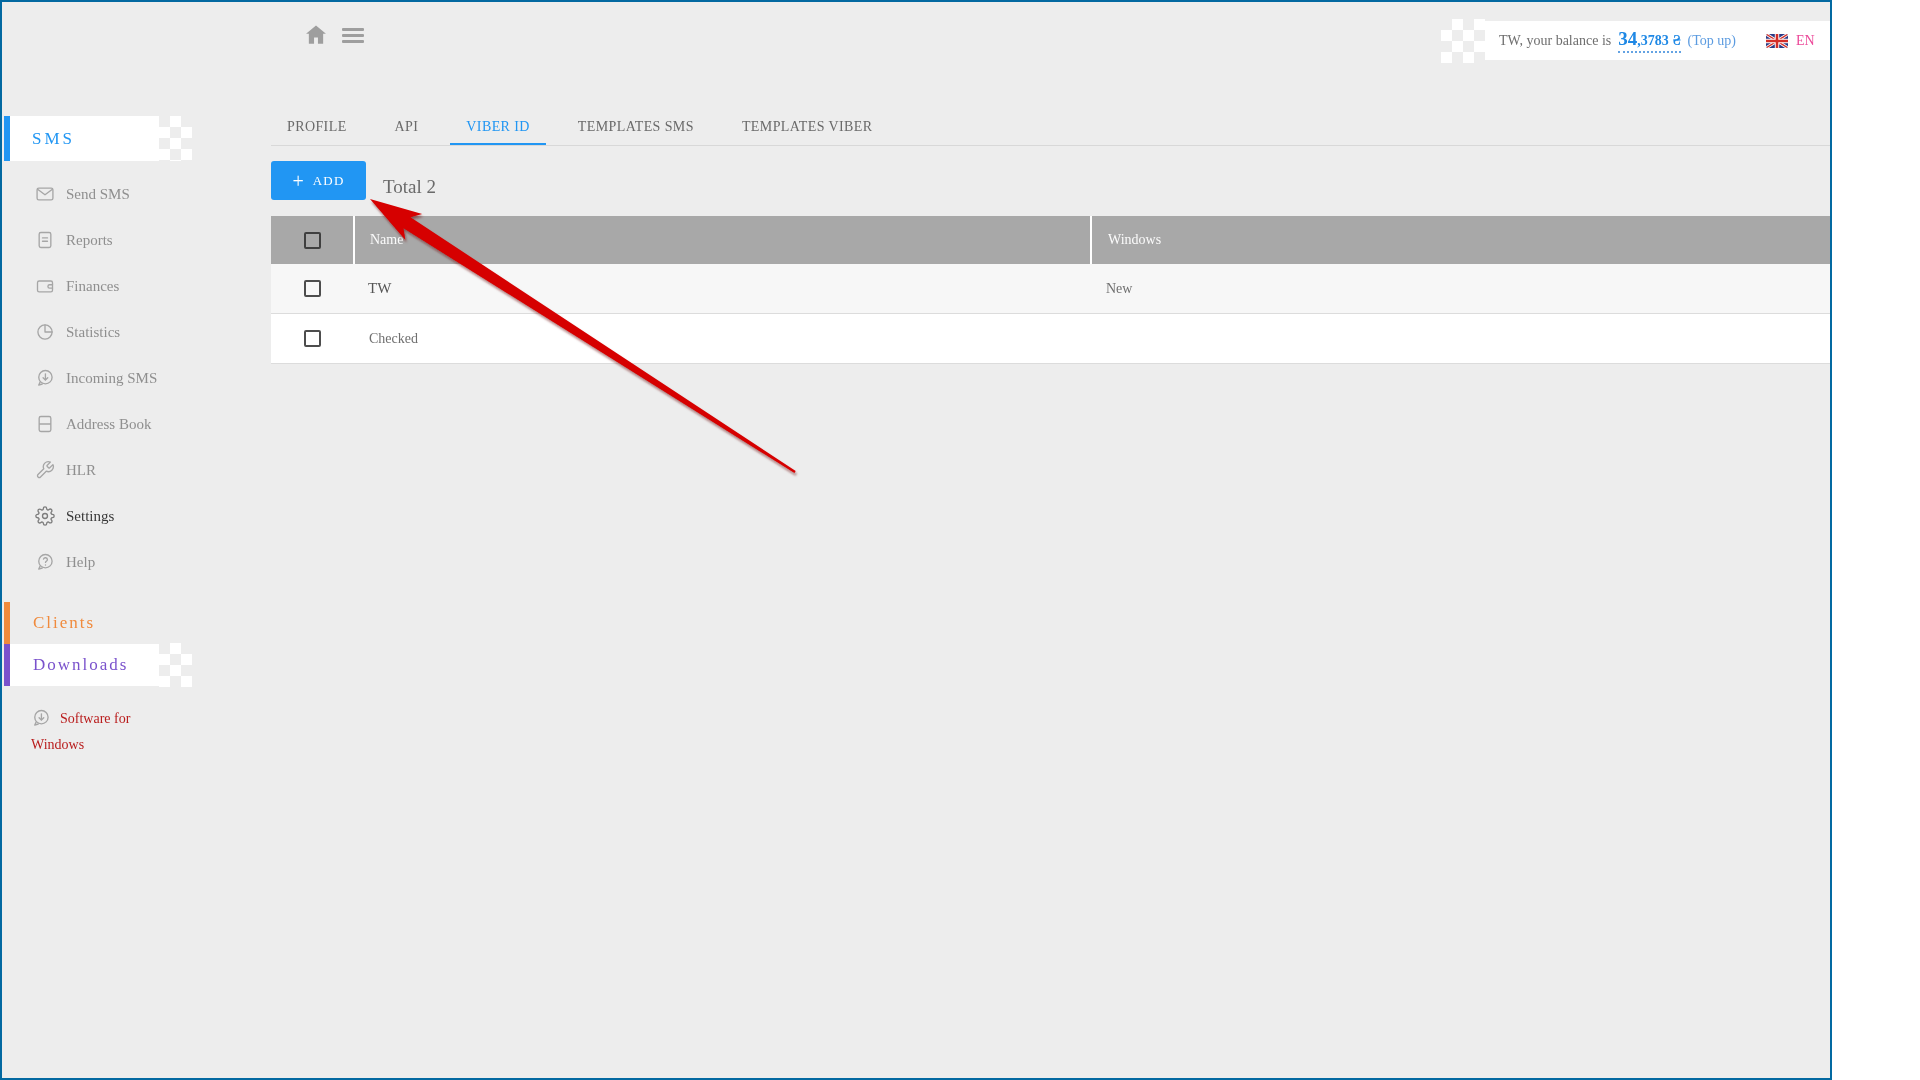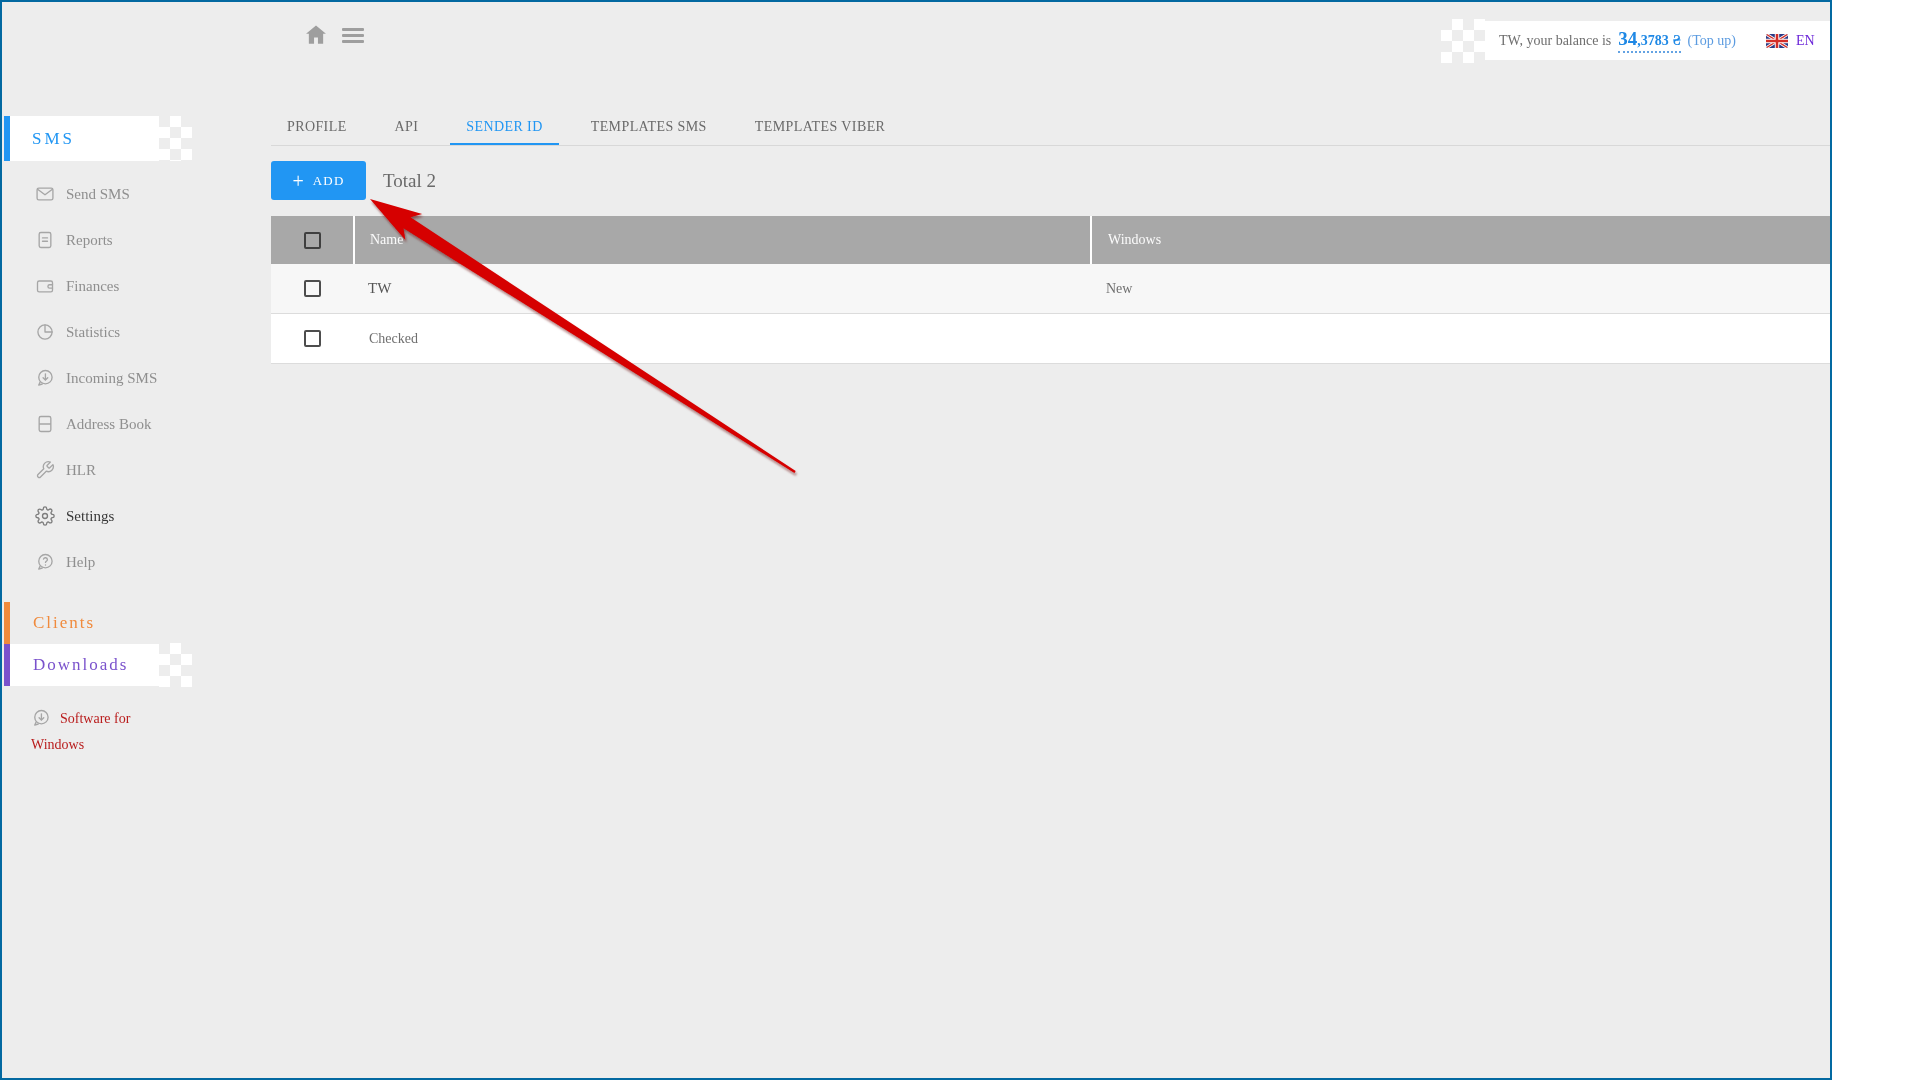--- a/index.html
+++ b/index.html
@@ -17,21 +17,21 @@
     display:flex;align-items:center;padding-left:14px;box-sizing:border-box;
   }
   .balance-label{font-size:14px;color:#6e6e6e;white-space:nowrap;}
   .balance-num{margin-left:7px;color:#1e88e5;border-bottom:2px dotted #64a3e3;padding-bottom:1px;white-space:nowrap;cursor:pointer;}
   .balance-int{font-size:19px;font-weight:bold;}
   .balance-frac{font-size:14px;font-weight:bold;}
   .balance-cur{font-size:14px;font-weight:bold;}
   .topup{margin-left:7px;font-size:14px;color:#5b9be0;white-space:nowrap;cursor:pointer;}
   .lang{display:flex;align-items:center;margin-left:30px;cursor:pointer;}
   .lang-flag{width:22px;height:14px;border-radius:2px;overflow:hidden;display:block;}
-  .lang-code{margin-left:8px;font-size:14px;color:#6d28d9;}
+  .lang-code{margin-left:8px;font-size:14px;color:#ec4899;}
   .power-btn{margin-left:auto;margin-right:30px;width:27px;height:27px;cursor:pointer;}
   
   .decor{
     position:absolute;
     background-image:repeating-conic-gradient(#ffffff 0 25%, transparent 0 50%);
     background-size:22px 22px;pointer-events:none;
   }
   .decor-balance{left:1439px;top:17px;width:44px;height:44px;}
   .decor-sms{left:157px;top:114px;width:33px;height:45px;}
   .decor-downloads{left:157px;top:641px;width:33px;height:44px;}
@@ -54,21 +54,21 @@
   .tab{padding:0 16px;line-height:34px;font-size:14px;letter-spacing:.4px;color:#6a6a6a;cursor:pointer;white-space:nowrap;}
   .tab.active{color:#2196f3;box-shadow:inset 0 -3px 0 #2196f3;}
   .tabs-rule{position:absolute;left:269px;top:143px;width:1635px;height:1px;background:#d8d8d8;}
   
   .add-btn{
     position:absolute;left:269px;top:159px;width:95px;height:39px;background:#2196f3;border-radius:3px;
     display:flex;align-items:center;justify-content:center;gap:9px;color:#fff;cursor:pointer;
   }
   .add-plus{font-size:20px;font-weight:300;line-height:1;}
   .add-label{font-size:13px;letter-spacing:1.2px;}
-  .total{position:absolute;left:381px;top:166px;font-size:19px;color:#6a6a6a;line-height:26px;}
+  .total{position:absolute;left:381px;top:172px;font-size:19px;color:#6a6a6a;line-height:26px;}
   
   .table{position:absolute;left:269px;top:214px;width:1635px;}
   .tr{display:flex;align-items:stretch;}
   .thead{height:48px;background:#a8a8a8;color:#fbfbfb;font-size:14px;}
   .trow{height:49px;background:#fff;border-bottom:1px solid #dcdcdc;font-size:15px;color:#555;}
   .trow.odd{background:#f7f7f7;}
   .c-check{flex:0 0 82px;display:flex;align-items:center;justify-content:center;}
   .c-name{flex:0 0 737px;display:flex;align-items:center;padding-left:15px;box-sizing:border-box;}
   .c-status{flex:1;display:flex;align-items:center;padding-left:16px;box-sizing:border-box;}
   .thead .c-name,.thead .c-status{border-left:2px solid #fff;}
@@ -209,21 +209,21 @@
   <div class="software"><svg width="20" height="20" viewBox="0 0 24 24" fill="none" stroke="#a6a6a6" stroke-width="1.6" stroke-linecap="round" stroke-linejoin="round">
         <circle cx="12.5" cy="11" r="8"></circle>
         <path d="M6.3 16.5 4.5 20.5l4.2-1.3"></path>
         <path d="M12.5 7v7.2"></path>
         <path d="M9.7 11.6l2.8 2.8 2.8-2.8"></path>
       </svg><span>Software for Windows</span></div>
 
   <div class="tabs">
     <div class="tab">PROFILE</div>
     <div class="tab">API</div>
-    <div class="tab active">SENDER ID</div>
+    <div class="tab active">VIBER ID</div>
     <div class="tab">TEMPLATES SMS</div>
     <div class="tab">TEMPLATES VIBER</div>
   </div>
   <div class="tabs-rule"></div>
 
   <div class="add-btn">
     <span class="add-plus">+</span>
     <span class="add-label">ADD</span>
   </div>
   <div class="total">Total 2</div>

